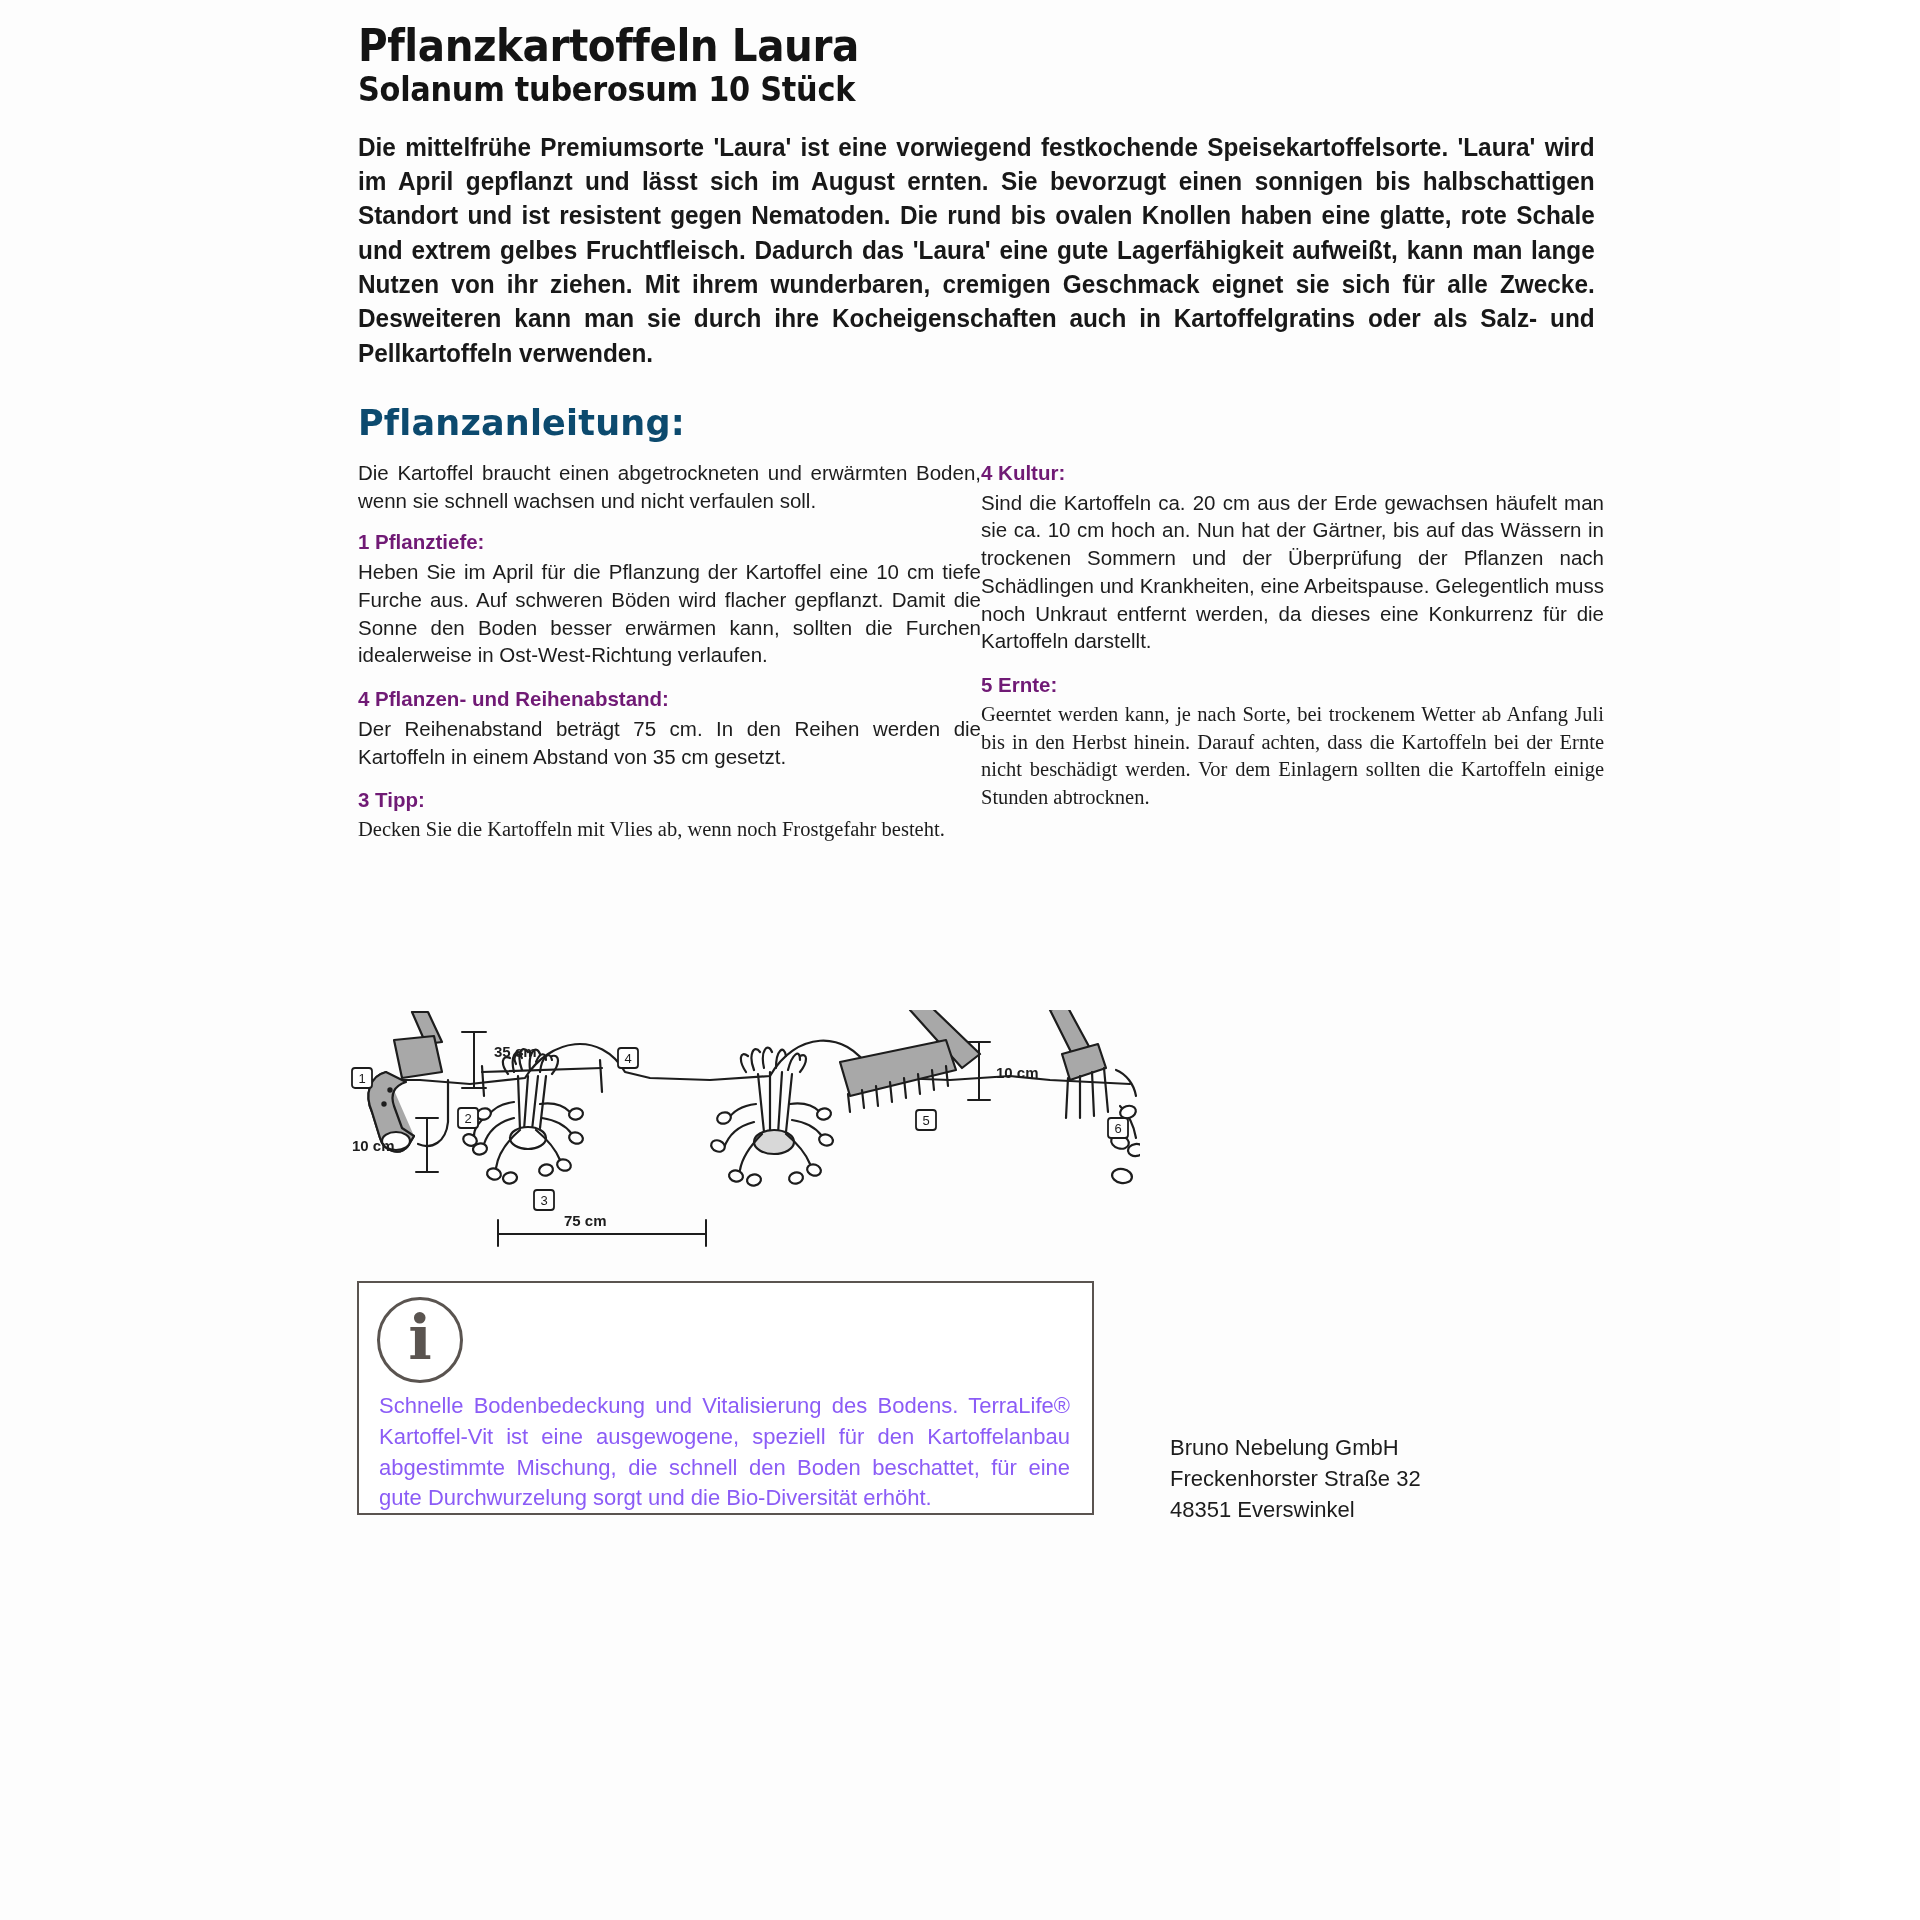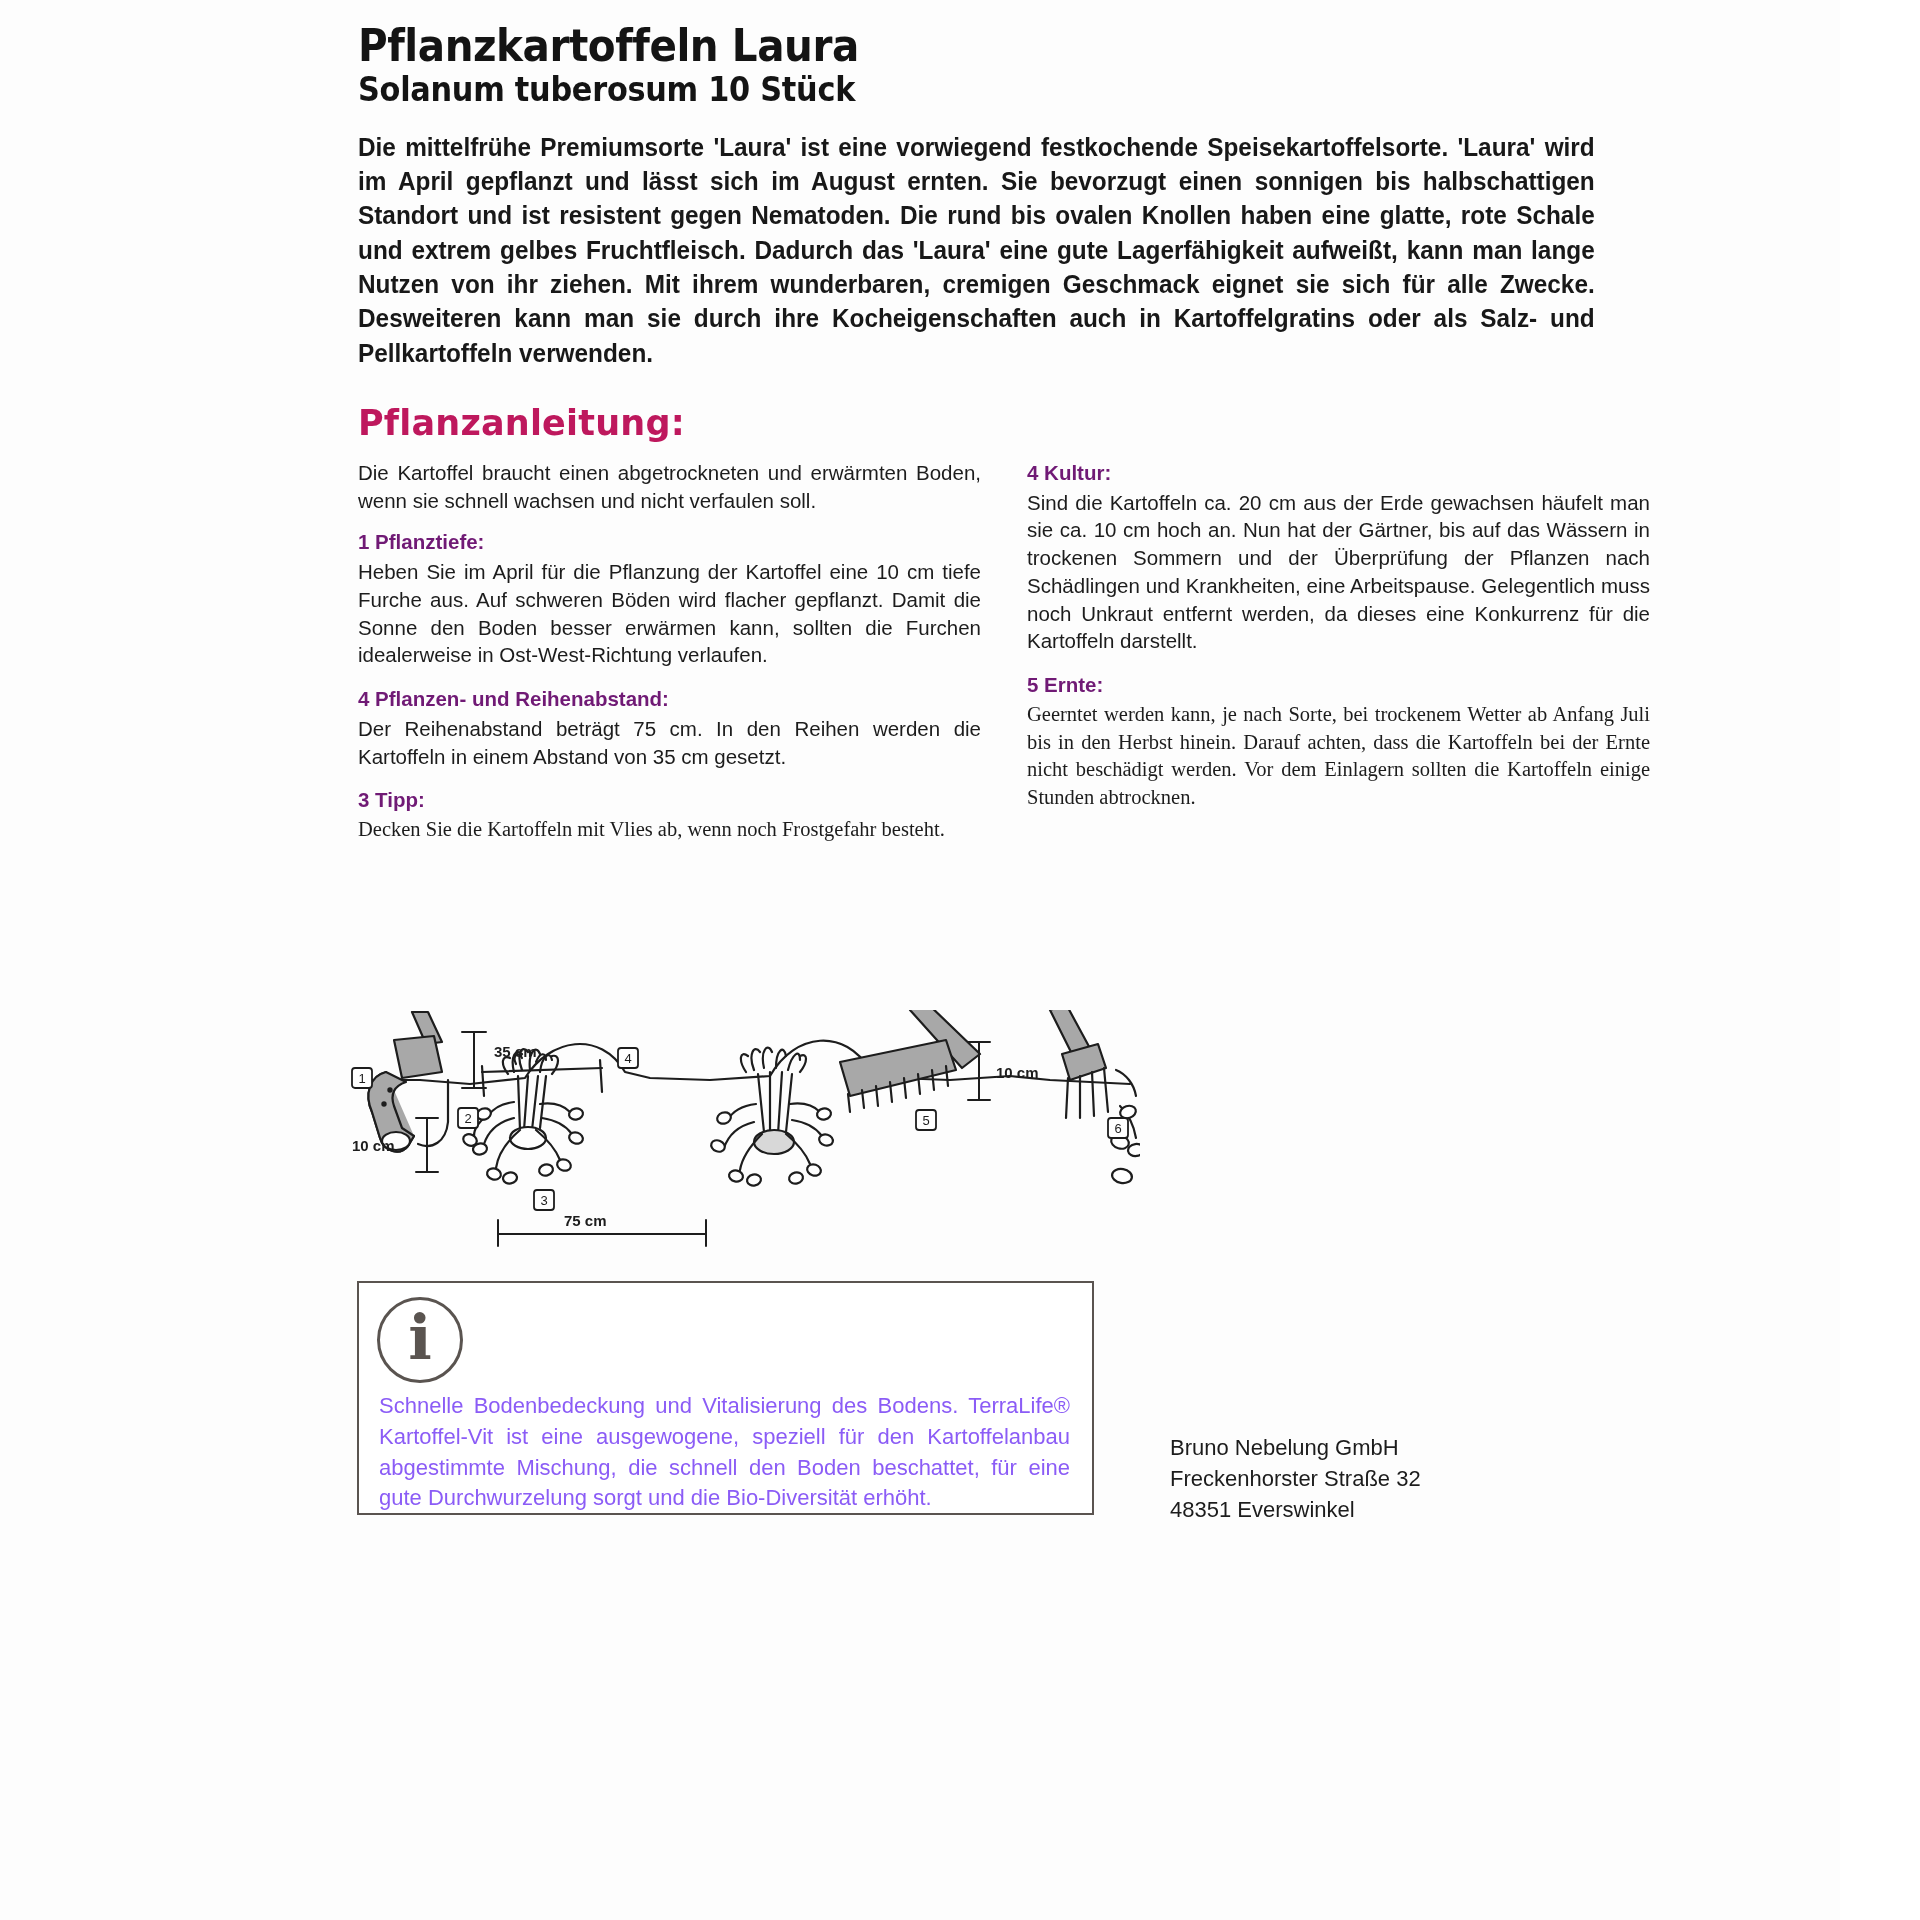--- a/index.html
+++ b/index.html
@@ -66,29 +66,28 @@
     width: 1295px;
     transform: scaleX(0.955);
     transform-origin: left top;
   }
 
   .section-heading {
     font-family: "DejaVu Sans", sans-serif;
     font-weight: 700;
     font-size: 35px;
     line-height: 1;
-    color: #be185d;
+    color: #0c4a6e;
     margin: 36px 0 18px 0;
     letter-spacing: 0.2px;
   }
 
   
   .columns {
     display: flex;
-    gap: 46px;
     width: 1300px;
   }
   .col {
     width: 623px;
   }
   .col p {
     margin: 0 0 11px 0;
     font-size: 20.5px;
     line-height: 1.355;
     text-align: justify;

